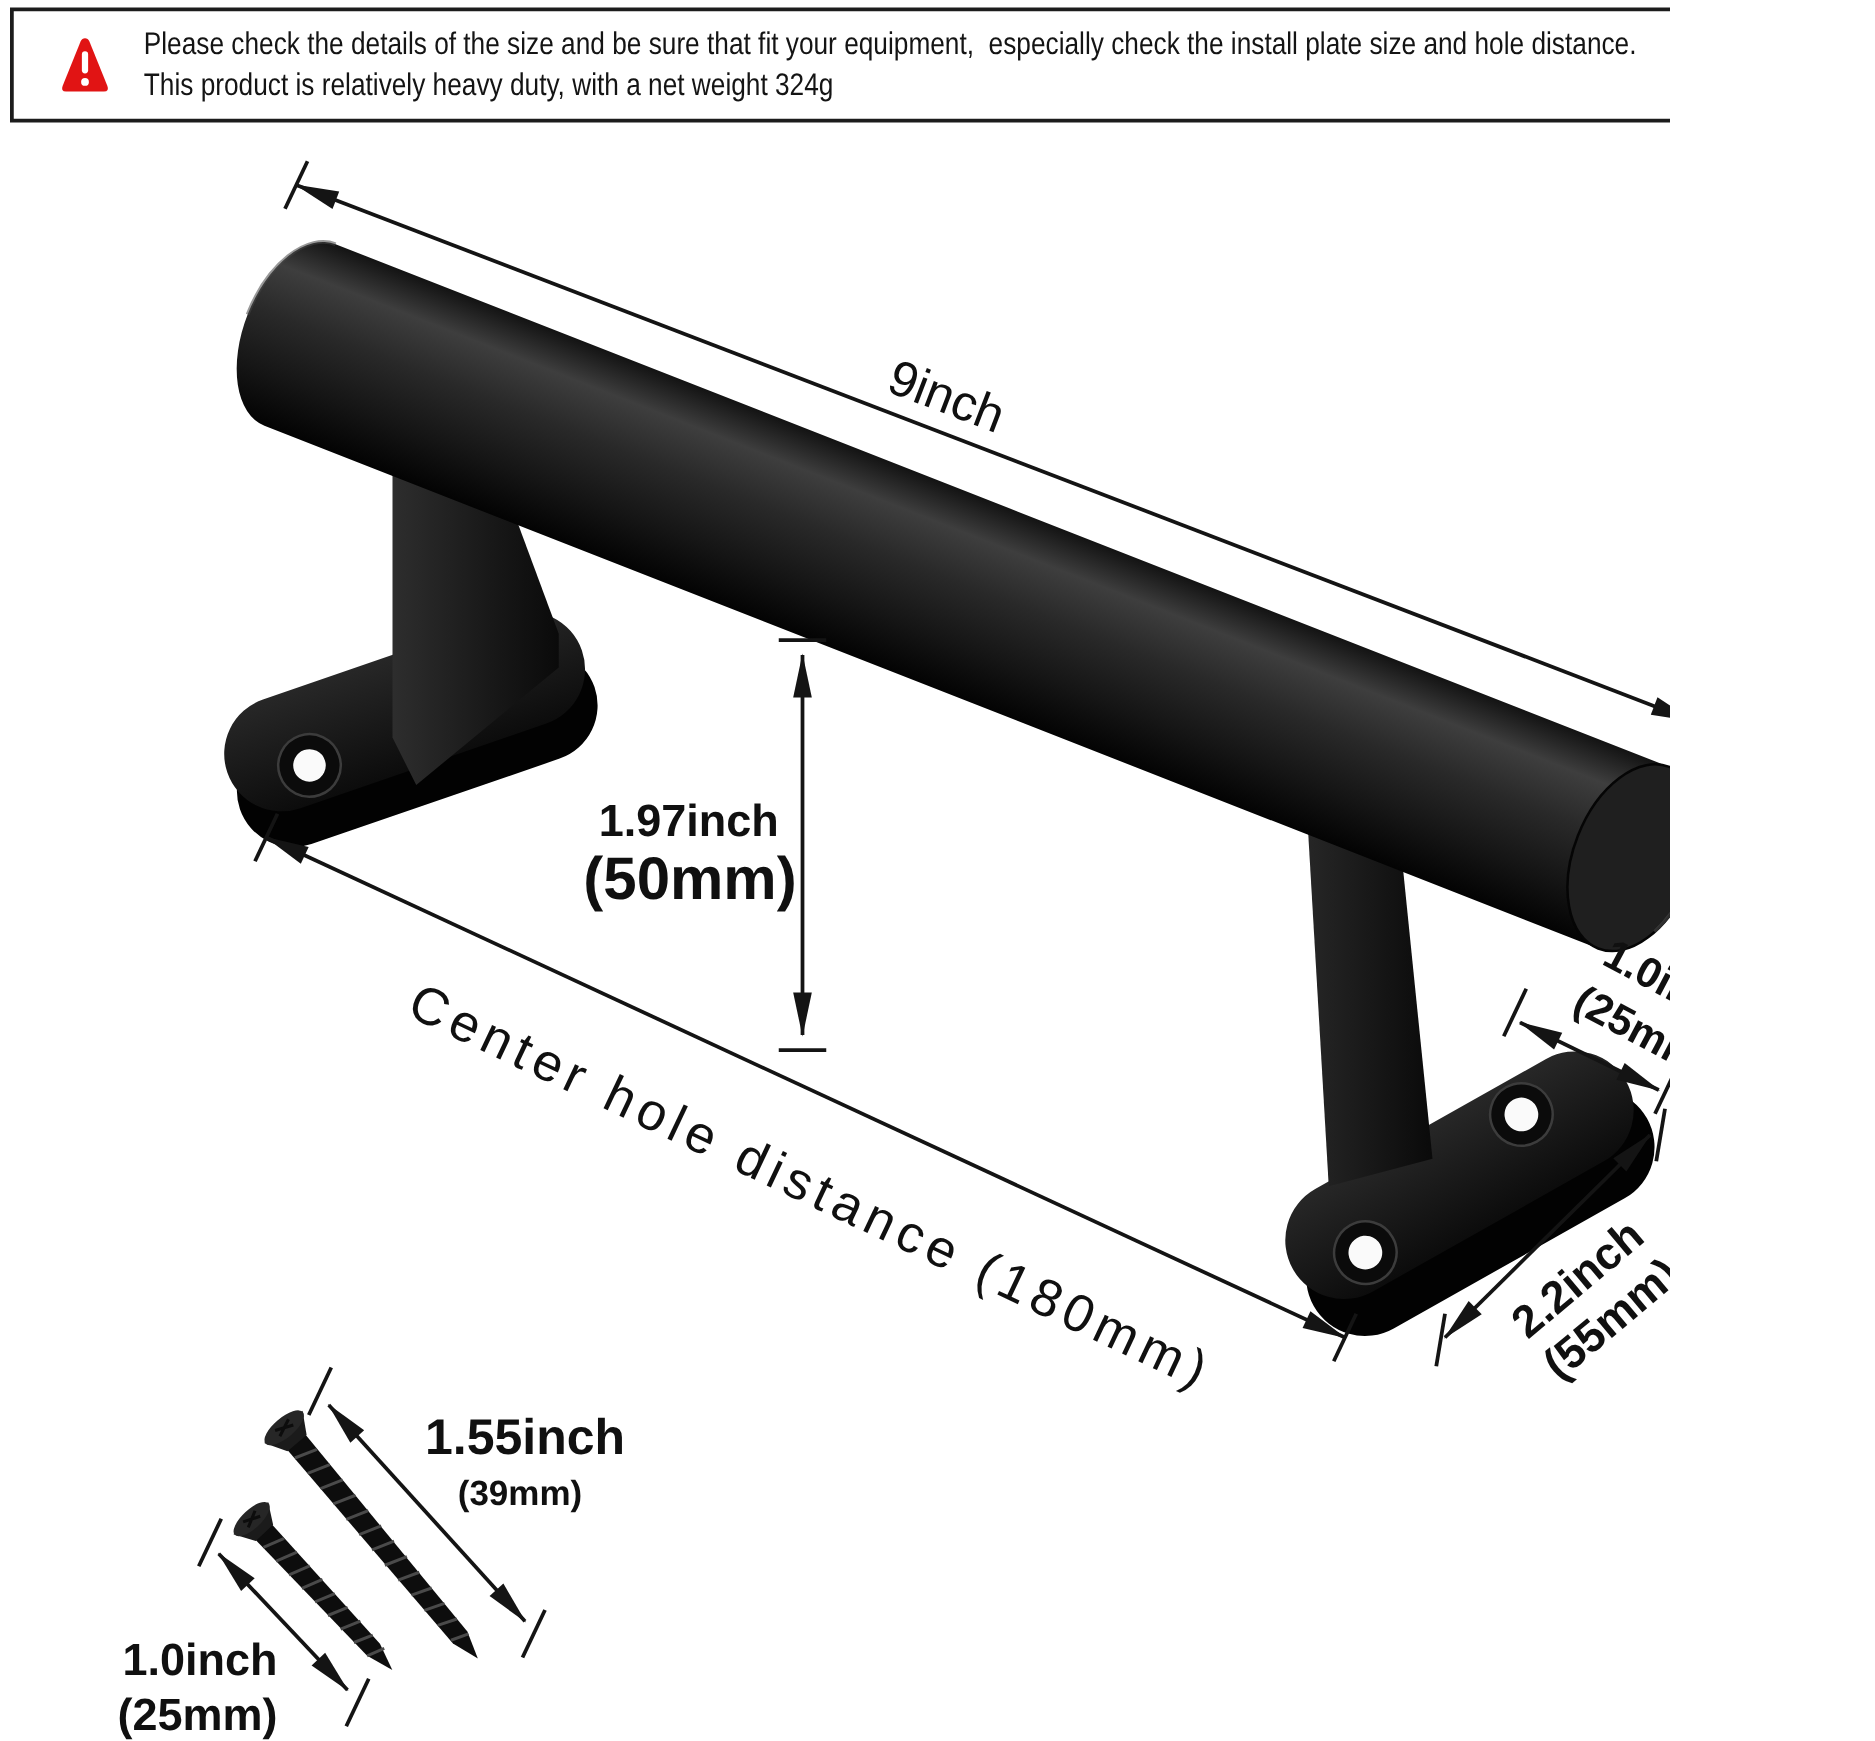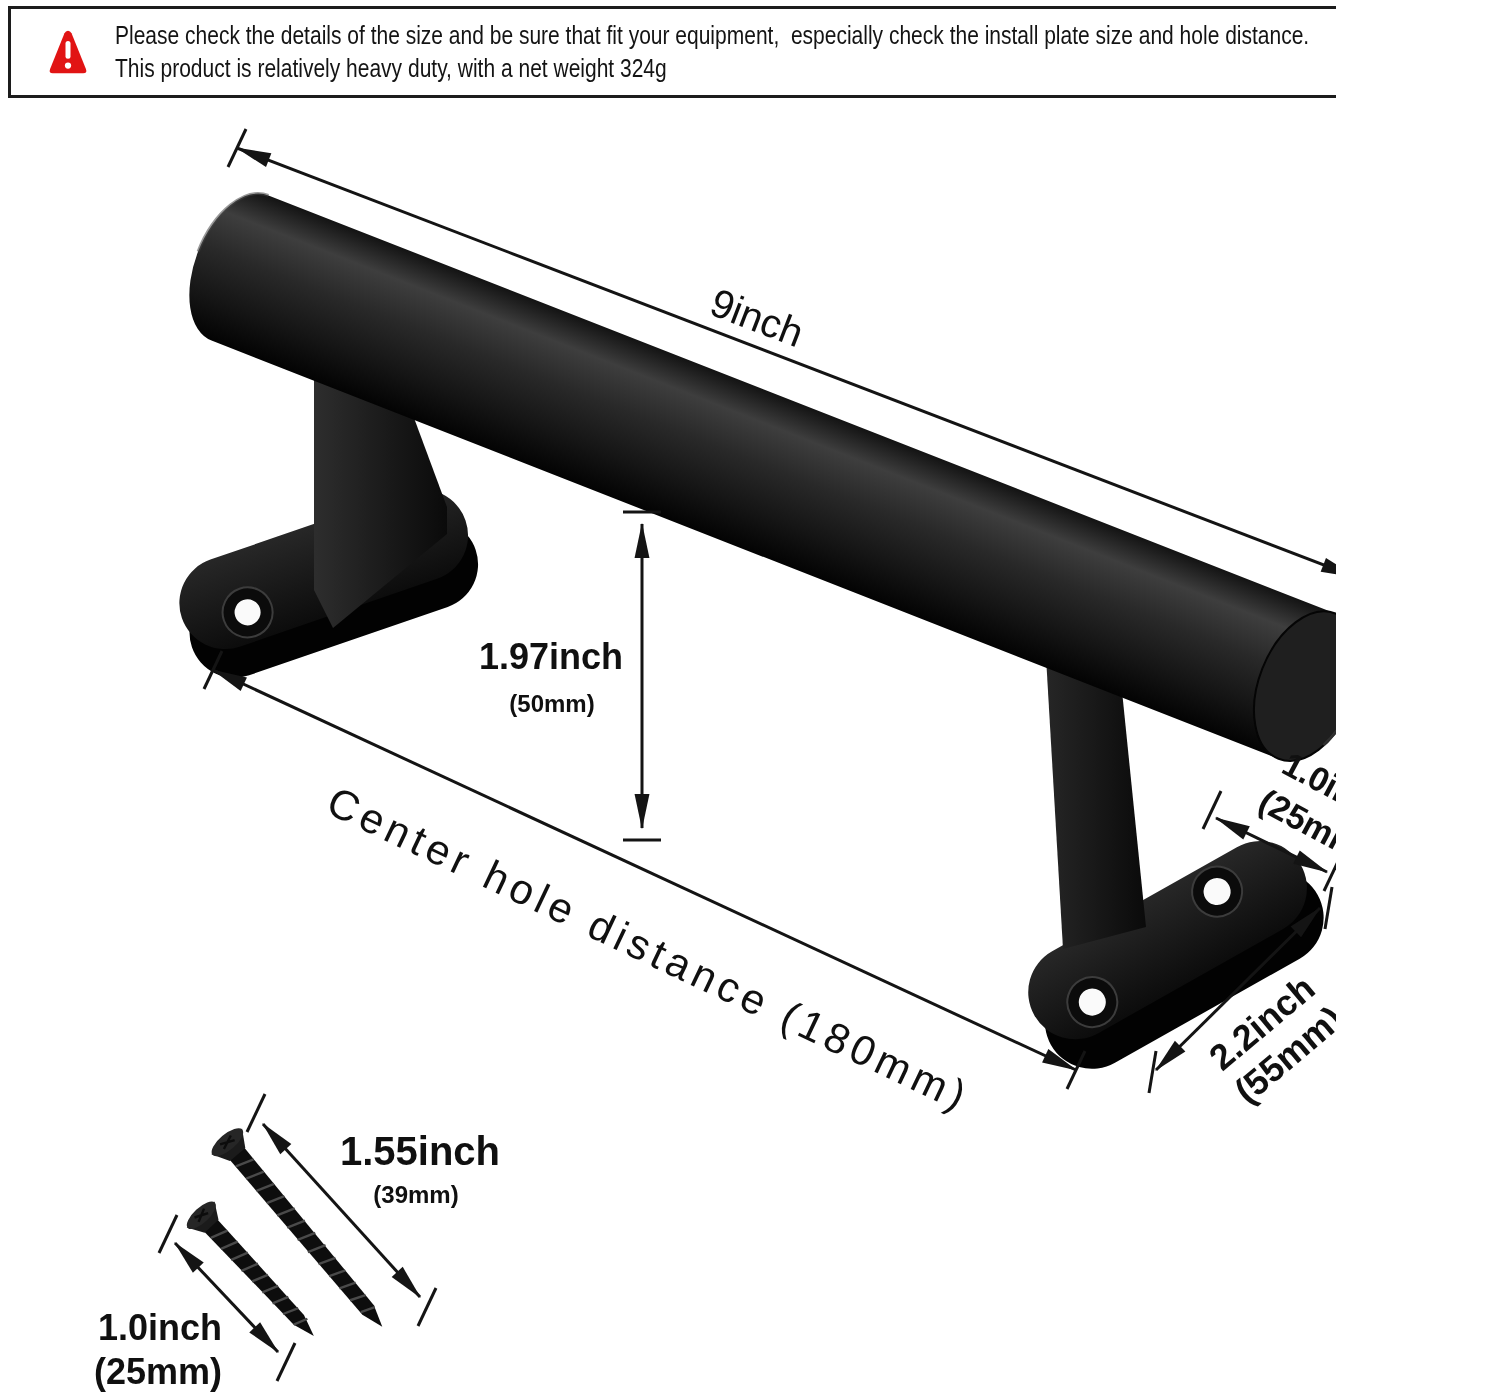--- a/index.html
+++ b/index.html
@@ -11,29 +11,29 @@
   .warn-icon{margin-left:36px;flex:0 0 auto;}
   .banner-text{margin-left:26px;transform:scaleX(0.84);transform-origin:left center;}
   .banner-line{font-size:25px;line-height:33px;color:#141414;white-space:pre;}
   
   .art{position:absolute;left:0;top:0;width:1500px;height:1393px;}
   
   .lbl{position:absolute;white-space:pre;color:#101010;}
   .lbl.c{transform:translate(-50%,-50%);}
   #lbl-9inch      {left:757px;top:318px;font-size:40px;font-weight:400;transform:translate(-50%,-50%) rotate(21deg);}
   #lbl-height-in  {left:551px;top:657px;font-size:36px;font-weight:700;}
-  #lbl-height-mm  {left:552px;top:704px;font-size:24px;font-weight:700;}
+  #lbl-height-mm  {left:552px;top:704px;font-size:48px;font-weight:700;}
   #lbl-chd        {left:330px;top:775px;font-size:42px;font-weight:400;letter-spacing:5px;
                    transform:rotate(25.3deg);transform-origin:left center;}
   #lbl-pw-in      {left:1337px;top:789px;font-size:34px;font-weight:700;transform:translate(-50%,-50%) rotate(28deg);}
   #lbl-pw-mm      {left:1315px;top:827px;font-size:34px;font-weight:700;transform:translate(-50%,-50%) rotate(28deg);}
   #lbl-pl-in      {left:1262px;top:1023px;font-size:36px;font-weight:700;transform:translate(-50%,-50%) rotate(-40deg);}
   #lbl-pl-mm      {left:1289px;top:1055px;font-size:36px;font-weight:700;transform:translate(-50%,-50%) rotate(-40deg);}
   #lbl-sl-in      {left:420px;top:1151px;font-size:40px;font-weight:700;}
-  #lbl-sl-mm      {left:416px;top:1195px;font-size:24px;font-weight:700;}
+  #lbl-sl-mm      {left:416px;top:1195px;font-size:28px;font-weight:700;}
   #lbl-ss-in      {left:160px;top:1328px;font-size:36px;font-weight:700;}
   #lbl-ss-mm      {left:158px;top:1372px;font-size:36px;font-weight:700;}
 </style>
 </head>
 <body>
 
 <div class="page">
 
   <div class="banner">
     <svg class="warn-icon" width="42" height="50" viewBox="0 0 38 48">

